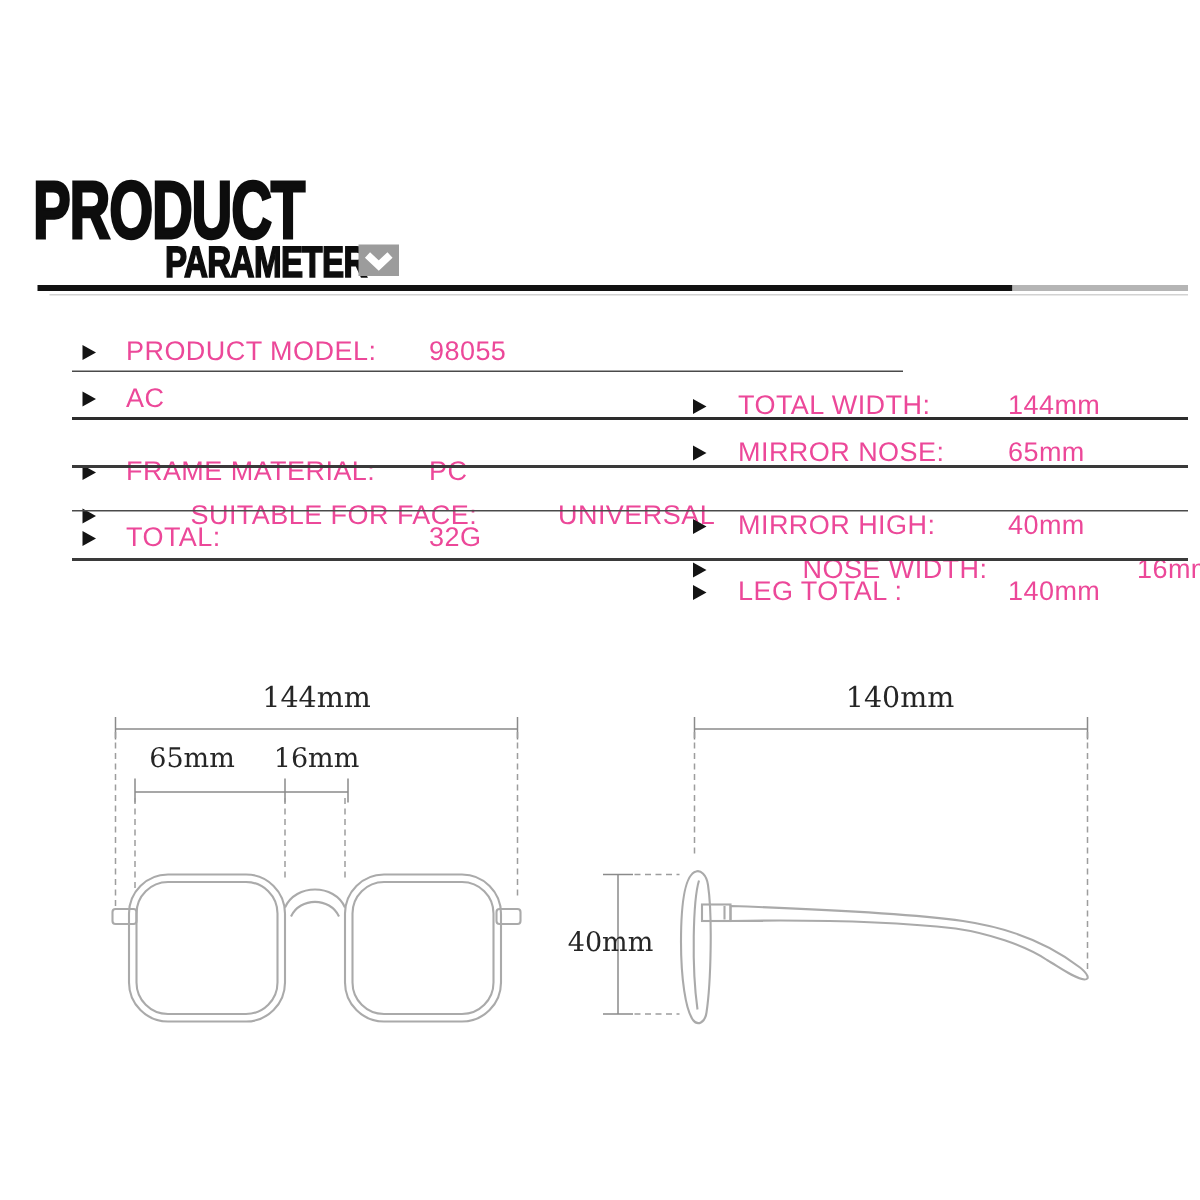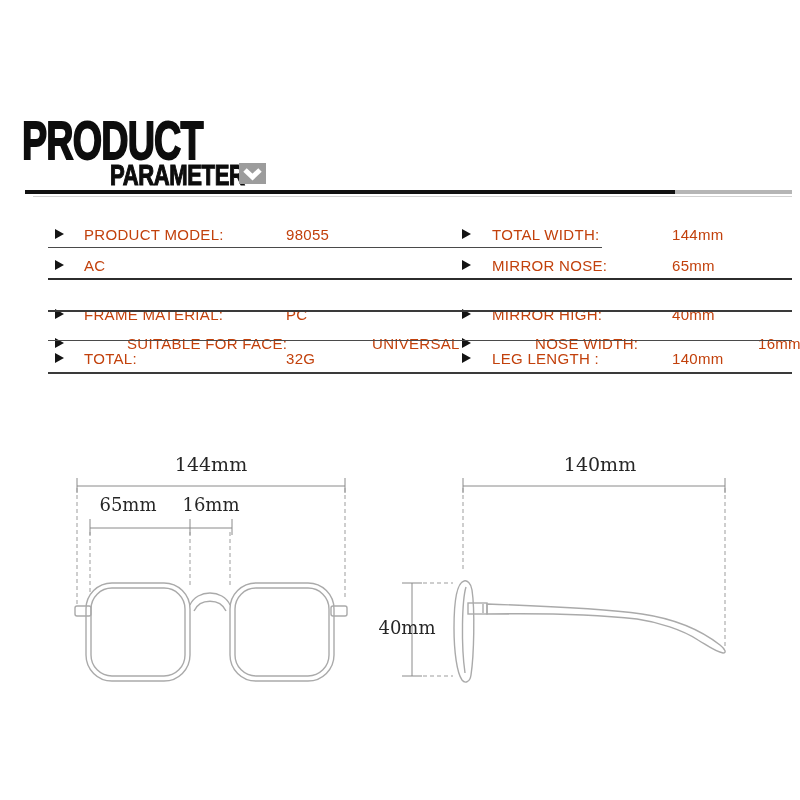--- a/index.html
+++ b/index.html
@@ -29,30 +29,30 @@
     position:absolute;left:239px;top:163px;width:27px;height:21px;
     background:#9c9c9c;display:flex;align-items:center;justify-content:center;
   }
   .hdr-line-black{position:absolute;left:25px;top:190px;width:650px;height:4px;background:#111;}
   .hdr-line-gray{position:absolute;left:675px;top:190px;width:117px;height:4px;background:#b5b5b5;}
   .hdr-line-shadow{position:absolute;left:33px;top:196px;width:759px;height:1px;background:#d2d2d2;}
 
   
   .spec-row{position:absolute;height:20px;display:grid;align-items:center;}
   .spec-row.left{left:48px;width:370px;grid-template-columns:36px 202px auto;}
-  .spec-row.right{left:455px;width:340px;grid-template-columns:37px 180px auto;}
+  .spec-row.right{left:455px;width:340px;grid-template-columns:37px 180px auto;margin-top:36px;}
   .r1{top:224px;} .r2{top:255px;} .r3{top:304px;} .r4{top:333px;gap:43px;} .r5{top:348px;}
   .bullet{
     width:0;height:0;margin-left:7px;
     border-left:9px solid #141414;
     border-top:5px solid transparent;
     border-bottom:5px solid transparent;
   }
   .spec-label,.spec-value{
-    font-size:15px;color:#c2410c;letter-spacing:0.3px;white-space:nowrap;
+    font-size:18px;color:#ec4899;letter-spacing:0.3px;white-space:nowrap;
   }
   .divider{position:absolute;left:48px;background:#3a3a3a;}
   .d1{top:247px;width:554px;height:1px;background:#4a4a4a;}
   .d2{top:278px;width:744px;height:2px;background:#2c2c2c;}
   .d3{top:310px;width:744px;height:2px;background:#3a3a3a;}
   .d4{top:340px;width:744px;height:1px;background:#4a4a4a;}
   .d5{top:372px;width:744px;height:2px;background:#3a3a3a;}
 
   
   .diagram-svg{position:absolute;left:0;top:430px;}
@@ -114,21 +114,21 @@
     <span class="spec-label">MIRROR HIGH:</span>
     <span class="spec-value">40mm</span>
   </div>
   <div class="spec-row right r4">
     <span class="bullet"></span>
     <span class="spec-label">NOSE WIDTH:</span>
     <span class="spec-value">16mm</span>
   </div>
   <div class="spec-row right r5">
     <span class="bullet"></span>
-    <span class="spec-label">LEG LENGTH :</span>
+    <span class="spec-label">LEG TOTAL :</span>
     <span class="spec-value">140mm</span>
   </div>
 
   <div class="divider d1"></div>
   <div class="divider d2"></div>
   <div class="divider d3"></div>
   <div class="divider d4"></div>
   <div class="divider d5"></div>
 
   <svg class="diagram-svg" width="800" height="270" viewBox="0 430 800 270">

